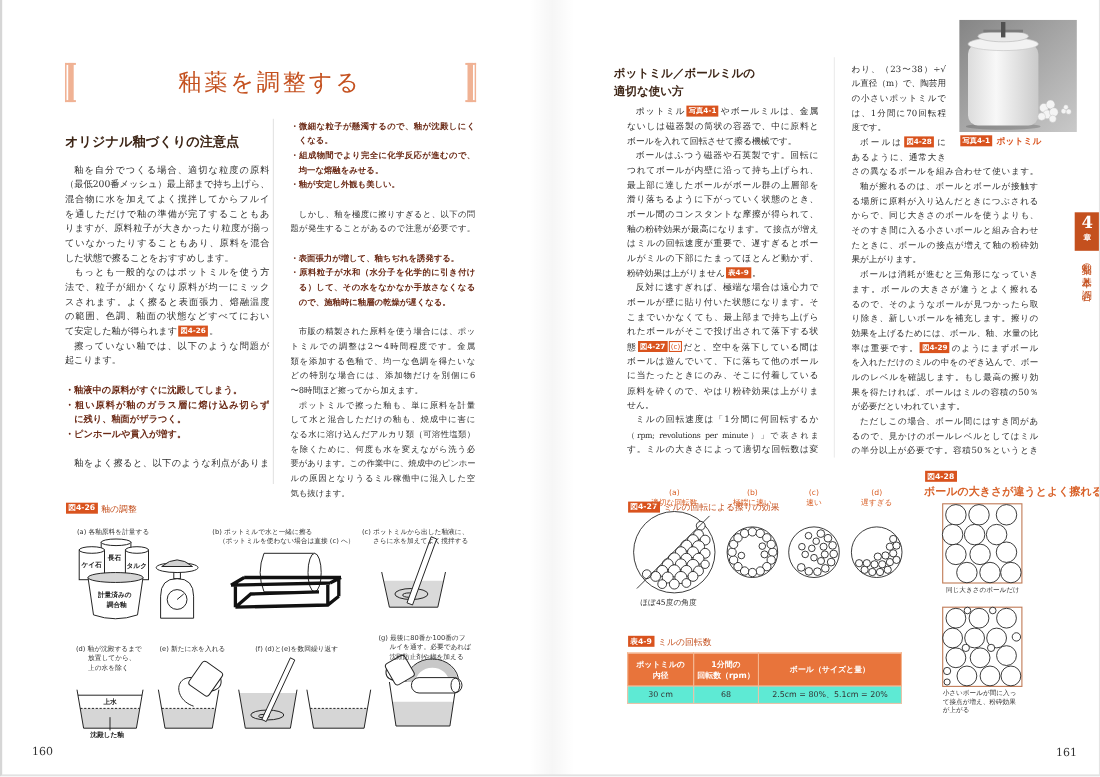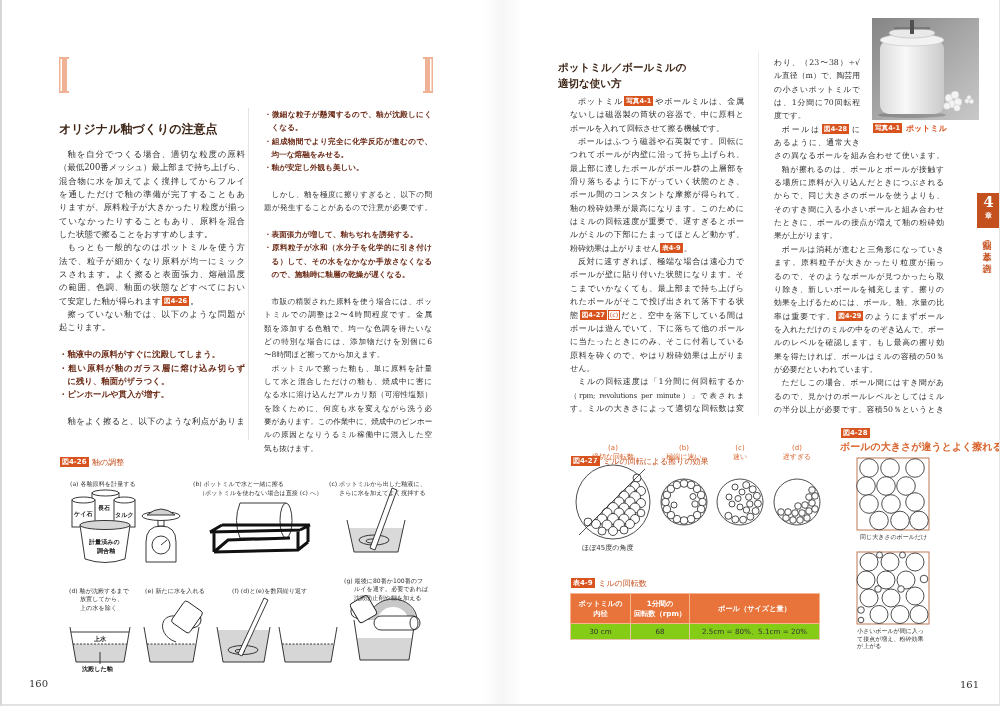--- a/index.html
+++ b/index.html
@@ -36,21 +36,21 @@
   .fig-title .badge{font-size:7px;}
   .flabel{position:absolute;font-family:"DejaVu Sans",sans-serif;font-size:6.1px;line-height:9px;color:#333;white-space:nowrap;}
   .flabel.dark{color:#222;font-weight:bold;}
   .ctr{position:absolute;transform:translateX(-50%);white-space:nowrap;text-align:center;}
   .olabel{font-family:"DejaVu Sans",sans-serif;font-size:7px;line-height:9px;color:#d9622a;}
   .pagenum{position:absolute;font-family:"DejaVu Serif",serif;font-size:10px;color:#333;}
   table.mt{position:absolute;left:568px;top:593px;width:250px;border-collapse:collapse;
     font-family:"DejaVu Sans",sans-serif;font-size:7.2px;color:#333;}
   table.mt th{background:#e8743b;color:#fff;font-weight:bold;height:29px;padding:0;text-align:center;
     border:1px solid #f4b58f;line-height:10px;}
-  table.mt td{height:15px;text-align:center;border:1px solid #e7c3a9;padding:0;background:#84cc16;}
+  table.mt td{height:15px;text-align:center;border:1px solid #e7c3a9;padding:0;background:#5eead4;}
   .photo{position:absolute;left:870px;top:18px;width:107px;height:102px;}
   .photo-cap{position:absolute;left:870px;top:123px;font-family:"DejaVu Sans",sans-serif;font-size:8px;
     color:#d9531e;font-weight:bold;line-height:12px;white-space:nowrap;}
   .ch-tab{position:absolute;left:975px;top:193px;width:23px;height:35px;background:#c4501e;color:#fff;text-align:center;}
   .ch-num{display:block;font-family:"DejaVu Serif",serif;font-weight:bold;font-size:15px;line-height:18px;}
   .ch-unit{display:block;font-family:"DejaVu Sans",sans-serif;font-weight:bold;font-size:7px;line-height:10px;}
   .ch-title{position:absolute;left:978px;top:233px;writing-mode:vertical-rl;font-family:"DejaVu Serif",serif;
     font-size:9.2px;letter-spacing:0.4px;color:#c4501e;}
   .f428-title{position:absolute;left:838px;top:440px;font-family:"DejaVu Sans",sans-serif;font-weight:bold;
     font-size:10px;color:#d9622a;white-space:nowrap;}
@@ -61,20 +61,21 @@
 
 <div class="spread">
   <div class="spine"></div>
 
   <svg class="title-bracket" style="left:57px" width="11" height="36">
     <rect x="0" y="0" width="1.5" height="36" fill="#f0b294"></rect>
     <rect x="3" y="0" width="5" height="36" fill="#f0b294"></rect>
     <rect x="0" y="0" width="10" height="2" fill="#f0b294"></rect>
     <rect x="0" y="34" width="10" height="2" fill="#f0b294"></rect>
   </svg>
+  <div class="page-title">釉薬を調整する</div>
   <svg class="title-bracket" style="left:420px" width="11" height="36">
     <rect x="9.5" y="0" width="1.5" height="36" fill="#f0b294"></rect>
     <rect x="3" y="0" width="5" height="36" fill="#f0b294"></rect>
     <rect x="1" y="0" width="10" height="2" fill="#f0b294"></rect>
     <rect x="1" y="34" width="10" height="2" fill="#f0b294"></rect>
   </svg>
 
   <div class="sec-head" style="left:57px;top:122px;font-size:12px;line-height:14px;">オリジナル釉づくりの注意点</div>
 
   <div class="divider" style="left:246px;top:108px;height:332px;"></div>
@@ -262,21 +263,21 @@
     <div class="ln ind">
       <span>ポットミル</span><span class="badge">写真4-1</span><span>やボールミルは、金属</span>
     </div>
     <div class="ln">ないしは磁器製の筒状の容器で、中に原料と</div>
     <div class="ln nj">ボールを入れて回転させて擦る機械です。</div>
     <div class="ln ind">ボールはふつう磁器や石英製です。回転に</div>
     <div class="ln">つれてボールが内壁に沿って持ち上げられ、</div>
     <div class="ln">最上部に達したボールがボール群の上層部を</div>
     <div class="ln">滑り落ちるように下がっていく状態のとき、</div>
     <div class="ln">ボール間のコンスタントな摩擦が得られて、</div>
-    <div class="ln">釉の粉砕効果が最高になります。このために</div>
+    <div class="ln">釉の粉砕効果が最高になります。て接点が増え</div>
     <div class="ln">はミルの回転速度が重要で、遅すぎるとボー</div>
     <div class="ln">ルがミルの下部にたまってほとんど動かず、</div>
     <div class="ln nj">
       <span>粉砕効果は上がりません</span><span class="badge">表4-9</span><span>。</span>
     </div>
     <div class="ln ind">反対に速すぎれば、極端な場合は遠心力で</div>
     <div class="ln">ボールが壁に貼り付いた状態になります。そ</div>
     <div class="ln">こまでいかなくても、最上部まで持ち上げら</div>
     <div class="ln">れたボールがそこで投げ出されて落下する状</div>
     <div class="ln">
@@ -302,21 +303,21 @@
     </div>
     <div class="ln nar">あるように、通常大き</div>
     <div class="ln">さの異なるボールを組み合わせて使います。</div>
     <div class="ln ind">釉が擦れるのは、ボールとボールが接触す</div>
     <div class="ln">る場所に原料が入り込んだときにつぶされる</div>
     <div class="ln">からで、同じ大きさのボールを使うよりも、</div>
     <div class="ln">そのすき間に入る小さいボールと組み合わせ</div>
     <div class="ln">たときに、ボールの接点が増えて釉の粉砕効</div>
     <div class="ln nj">果が上がります。</div>
     <div class="ln ind">ボールは消耗が進むと三角形になっていき</div>
-    <div class="ln">ます。原料粒子が大きかったり粒度が揃っ</div>
+    <div class="ln">ます。ボールの大きさが違うとよく擦れる</div>
     <div class="ln">るので、そのようなボールが見つかったら取</div>
     <div class="ln">り除き、新しいボールを補充します。擦りの</div>
     <div class="ln">効果を上げるためには、ボール、釉、水量の比</div>
     <div class="ln">
       <span>率は重要です。</span><span class="badge">図4-29</span><span>のようにまずボール</span>
     </div>
     <div class="ln">を入れただけのミルの中をのぞき込んで、ボー</div>
     <div class="ln">ルのレベルを確認します。もし最高の擦り効</div>
     <div class="ln">果を得たければ、ボールはミルの容積の50％</div>
     <div class="ln nj">が必要だといわれています。</div>

